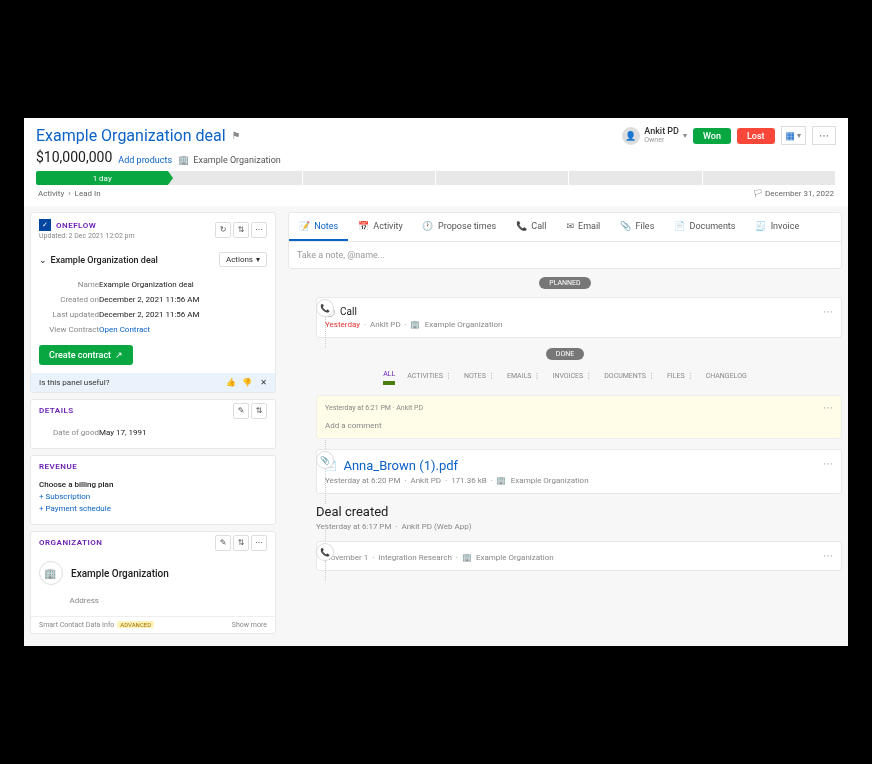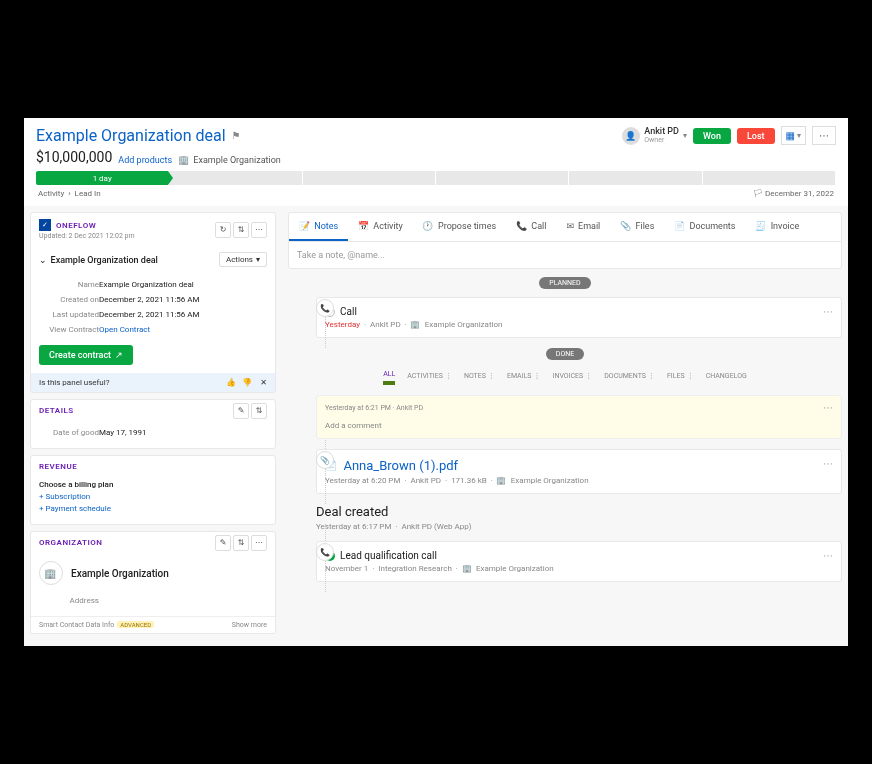--- a/index.html
+++ b/index.html
@@ -359,23 +359,19 @@
 
         <div class="titem">
           <div class="deal-created">Deal created</div>
           <div class="meta"><span>Yesterday at 6:17 PM</span> · <span>Ankit PD (Web App)</span></div>
         </div>
 
         <div class="titem">
           <div class="ticon">📞</div>
           <div class="lead-card">
             <span class="triple-dots" style="float:right">⋯</span>
-            <div class="call-title">
-                <span class="check">✓</span>
-                <span>Lead qualification call</span>
-              </div>
             <div class="meta"><span>November 1</span> · <span>Integration Research</span> · <span>🏢</span><span>Example Organization</span></div>
           </div>
         </div>
       </div>
     </div>
   </div>
 </div>
 
 </body></html>

